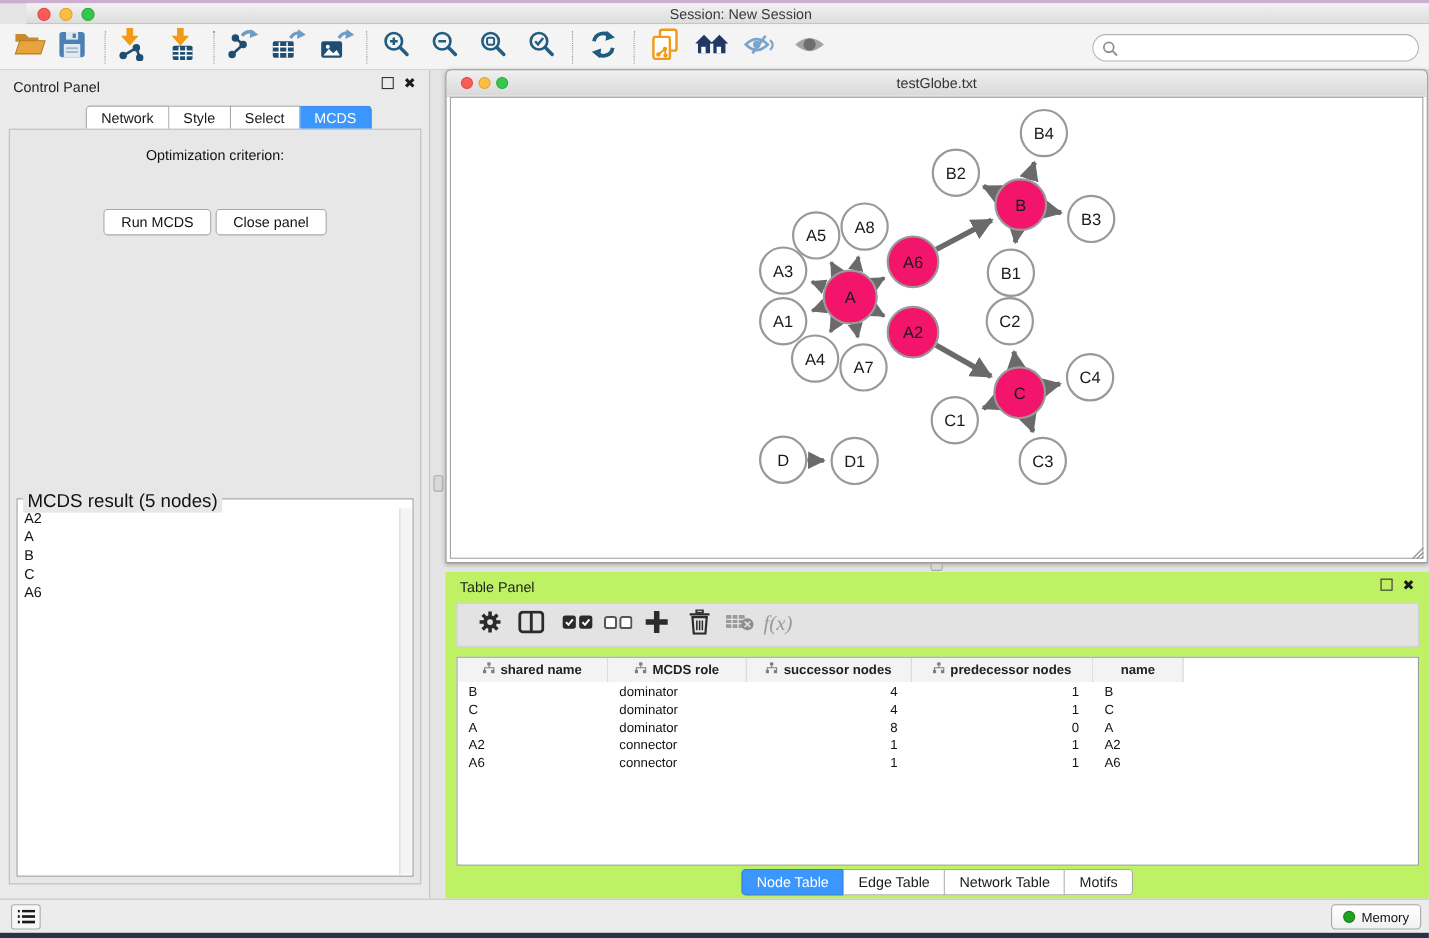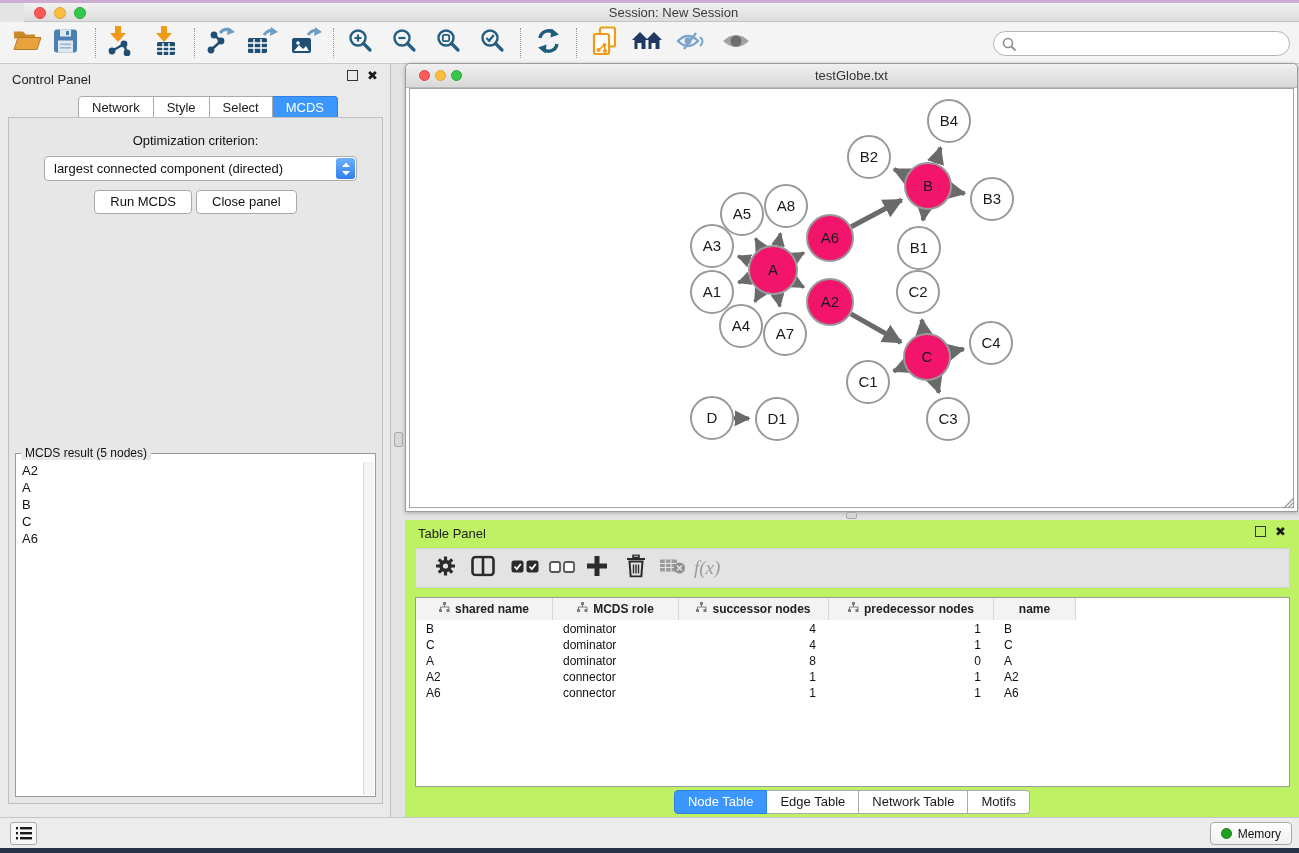--- a/index.html
+++ b/index.html
@@ -58,21 +58,21 @@
   .dd-stepper { position:absolute; right:1px; top:1px; width:19px; height:21px; border-radius:3px;
                 background:linear-gradient(#6fb1fc,#2e7ef0); }
   .dd-stepper svg { position:absolute; left:3.5px; top:3px; }
   .cp-buttons { position:absolute; left:0; right:0; top:72px; display:flex; justify-content:center; gap:4px; }
   .push-btn { font-size:13px; color:#111; background:#fff; border:1px solid #a9a9a9;
               border-radius:4px; padding:3px 15px 4px; cursor:default; }
 
   .result-box { position:absolute; left:6px; top:335px; width:361px; height:344px;
                 border:1px solid #9c9c9c; background:#fff; }
   .result-title { position:absolute; left:5px; top:-8px; background:#e7e7e7; padding:0 4px;
-                  font-size:12px; color:#111; }
+                  font-size:17px; color:#111; }
   .result-list { position:absolute; left:1px; top:8px; bottom:1px; right:12px;
                  font-size:13px; color:#111; overflow:hidden; }
   .result-item { padding:1px 0 1px 5px; line-height:15px; }
   .result-scroll { position:absolute; right:1px; top:8px; bottom:1px; width:11px;
                    background:#f4f4f4; border-left:1px solid #d9d9d9; }
 
   
   .v-divider { position:absolute; left:392px; top:0; width:13px; height:753px; }
   .v-thumb { position:absolute; left:2px; top:368px; width:9px; height:15px;
              background:#d8d8d8; border:1px solid #aaa; border-radius:2px; }
@@ -303,29 +303,20 @@
         <span class="close-glyph">✖</span>
       </div>
       <div class="seg-tabs cp-tabs" id="cp-tabs">
           <div class="seg-tab">Network</div>
           <div class="seg-tab">Style</div>
           <div class="seg-tab">Select</div>
           <div class="seg-tab active">MCDS</div>
         </div>
       <div class="cp-content">
         <div class="opt-label">Optimization criterion:</div>
-        <div class="dropdown">
-          <span class="dd-text">largest connected component (directed)</span>
-          <span class="dd-stepper">
-            <svg width="12" height="16" viewBox="0 0 12 16">
-                <path d="M2 6 L6 1.5 L10 6 z" fill="#fff"></path>
-                <path d="M2 10 L6 14.5 L10 10 z" fill="#fff"></path>
-              </svg>
-          </span>
-        </div>
         <div class="cp-buttons">
           <button class="push-btn">Run MCDS</button>
           <button class="push-btn">Close panel</button>
         </div>
         <div class="result-box">
           <div class="result-title">MCDS result (5 nodes)</div>
           <div class="result-list" id="result-list">
               <div class="result-item">A2</div>
               <div class="result-item">A</div>
               <div class="result-item">B</div>

